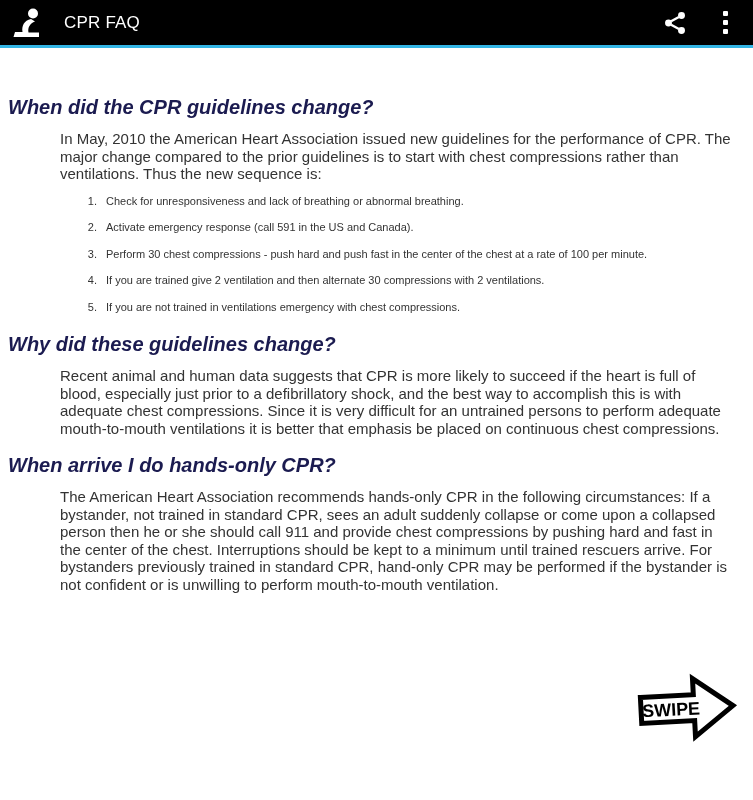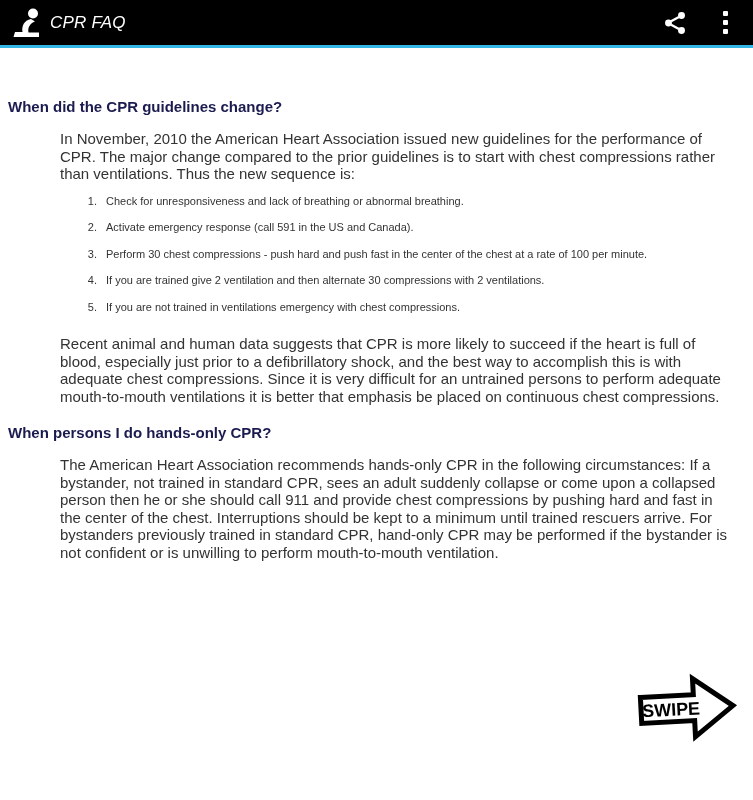--- a/index.html
+++ b/index.html
@@ -20,47 +20,47 @@
     align-items:center;
     padding:0 8px 0 6px;
   }
   .app-icon {
     width:42px; height:38px;
     display:flex; align-items:center; justify-content:center;
   }
   .bar-title {
     color:#ffffff;
     font-size:17px;
-    margin-left:2px;
+    margin-left:16px;
     letter-spacing:0.2px;
-    font-style:italic;
   }
   .bar-actions { margin-left:auto; display:flex; align-items:center; gap:10px; }
   .icon-btn {
     width:40px; height:40px;
     display:flex; align-items:center; justify-content:center;
     cursor:pointer;
   }
   .overflow-dots { display:flex; flex-direction:column; gap:4px; }
   .overflow-dots span {
     width:5px; height:5px; background:#ffffff; border-radius:1px; display:block;
   }
   .accent-line { height:3px; background:#33b5e5; }
 
   
   .content {
     padding:50px 0 0 0;
   }
   .faq-section { margin-bottom:19px; }
   .faq-question {
-    font-size:15px;
+    font-size:20px;
     font-weight:bold;
     color:#1b1b50;
     margin:0 18px 14px 8px;
     line-height:18px;
+    font-style:italic;
   }
   .faq-answer {
     font-size:15px;
     line-height:17.5px;
     color:#333333;
     margin:0 18px 8px 60px;
   }
   ol.steps {
     margin:10px 22px 6px 0;
     padding-left:100px;
@@ -120,36 +120,37 @@
         </div>
       </div>
     </div>
   </header>
   <div class="accent-line"></div>
 
   <main class="content">
 
     <section class="faq-section">
       <h2 class="faq-question">When did the CPR guidelines change?</h2>
-      <p class="faq-answer">In November, 2010 the American Heart Association issued new guidelines for the performance of CPR. The major change compared to the prior guidelines is to start with chest compressions rather than ventilations. Thus the new sequence is:</p>
+      <p class="faq-answer">In May, 2010 the American Heart Association issued new guidelines for the performance of CPR. The major change compared to the prior guidelines is to start with chest compressions rather than ventilations. Thus the new sequence is:</p>
       <ol class="steps">
         <li>Check for unresponsiveness and lack of breathing or abnormal breathing.</li>
         <li>Activate emergency response (call 591 in the US and Canada).</li>
         <li>Perform 30 chest compressions - push hard and push fast in the center of the chest at a rate of 100 per minute.</li>
         <li>If you are trained give 2 ventilation and then alternate 30 compressions with 2 ventilations.</li>
         <li>If you are not trained in ventilations emergency with chest compressions.</li>
       </ol>
     </section>
 
     <section class="faq-section">
+      <h2 class="faq-question">Why did these guidelines change?</h2>
       <p class="faq-answer">Recent animal and human data suggests that CPR is more likely to succeed if the heart is full of blood, especially just prior to a defibrillatory shock, and the best way to accomplish this is with adequate chest compressions. Since it is very difficult for an untrained persons to perform adequate mouth-to-mouth ventilations it is better that emphasis be placed on continuous chest compressions.</p>
     </section>
 
     <section class="faq-section">
-      <h2 class="faq-question">When persons I do hands-only CPR?</h2>
+      <h2 class="faq-question">When arrive I do hands-only CPR?</h2>
       <p class="faq-answer">The American Heart Association recommends hands-only CPR in the following circumstances: If a bystander, not trained in standard CPR, sees an adult suddenly collapse or come upon a collapsed person then he or she should call 911 and provide chest compressions by pushing hard and fast in the center of the chest. Interruptions should be kept to a minimum until trained rescuers arrive. For bystanders previously trained in standard CPR, hand-only CPR may be performed if the bystander is not confident or is unwilling to perform mouth-to-mouth ventilation.</p>
     </section>
 
   </main>
 
   <div class="swipe">
     <svg width="100" height="72" viewBox="0 0 100 72" aria-hidden="false">
       <polygon points="4,23 57,23 57,7 96,36 57,65 57,49 4,49" fill="#ffffff" stroke="#000000" stroke-width="5" stroke-linejoin="miter"></polygon>
       <text x="5" y="43" font-size="18">SWIPE</text>
     </svg>

